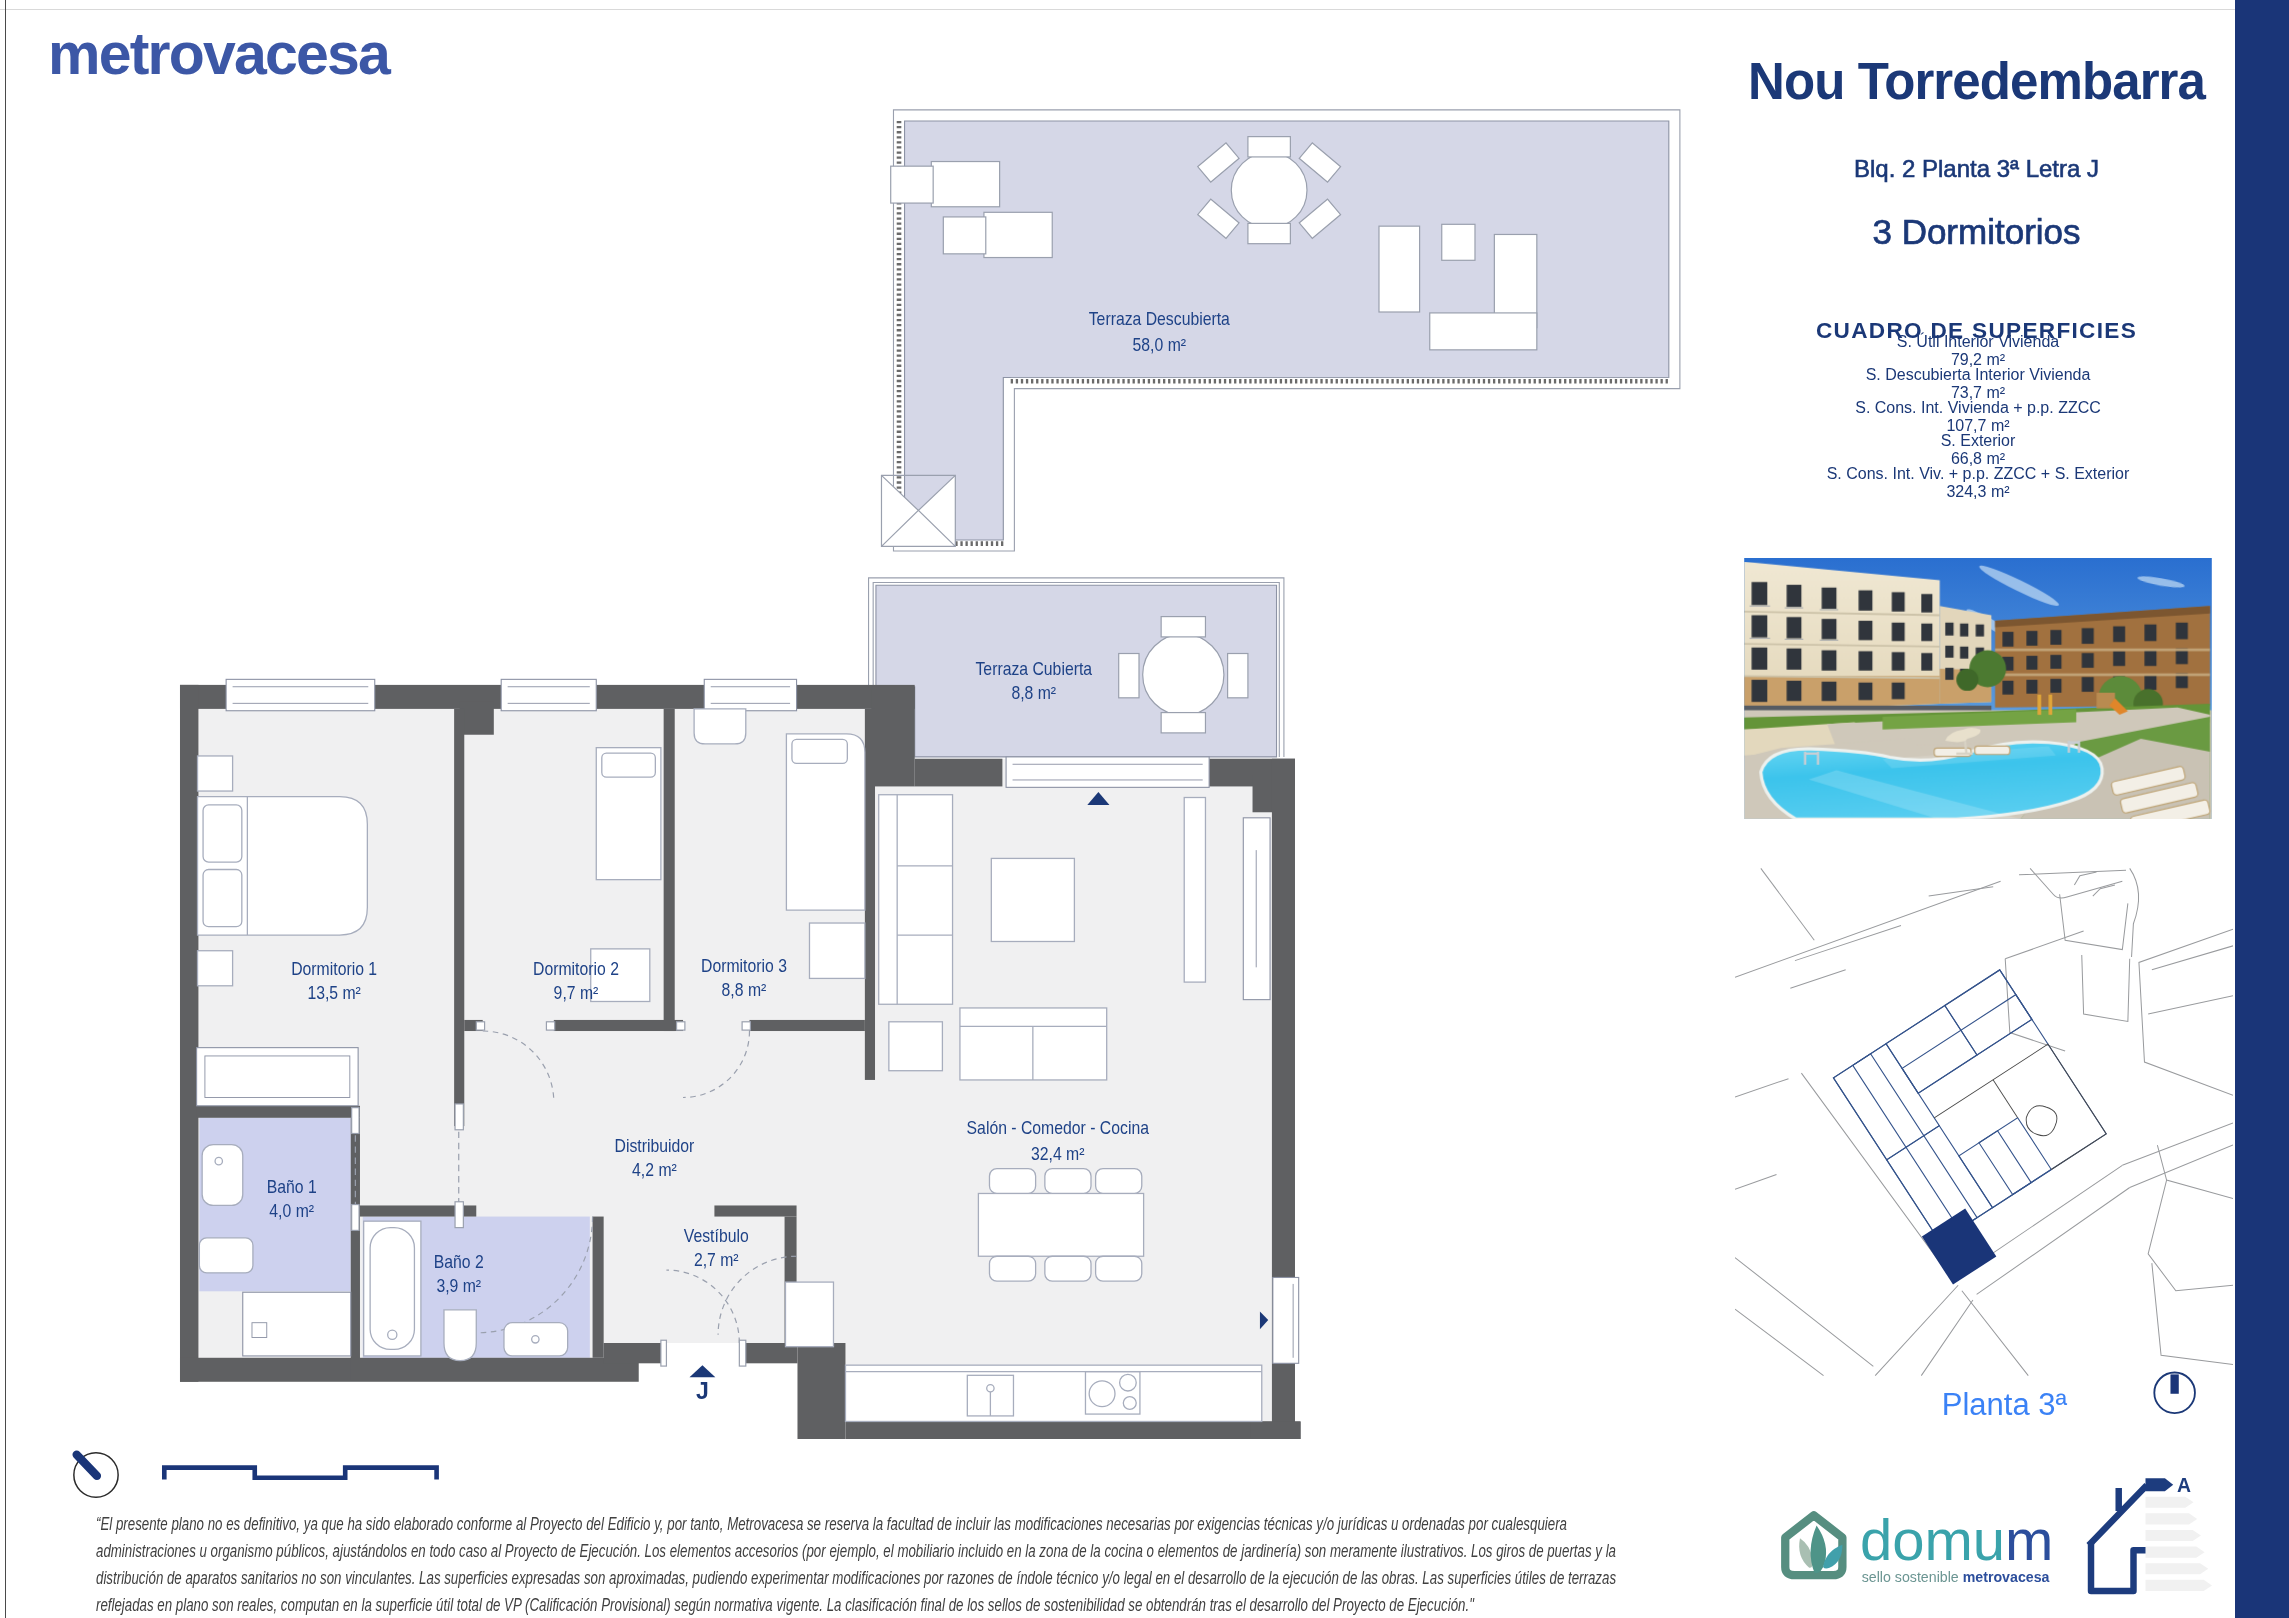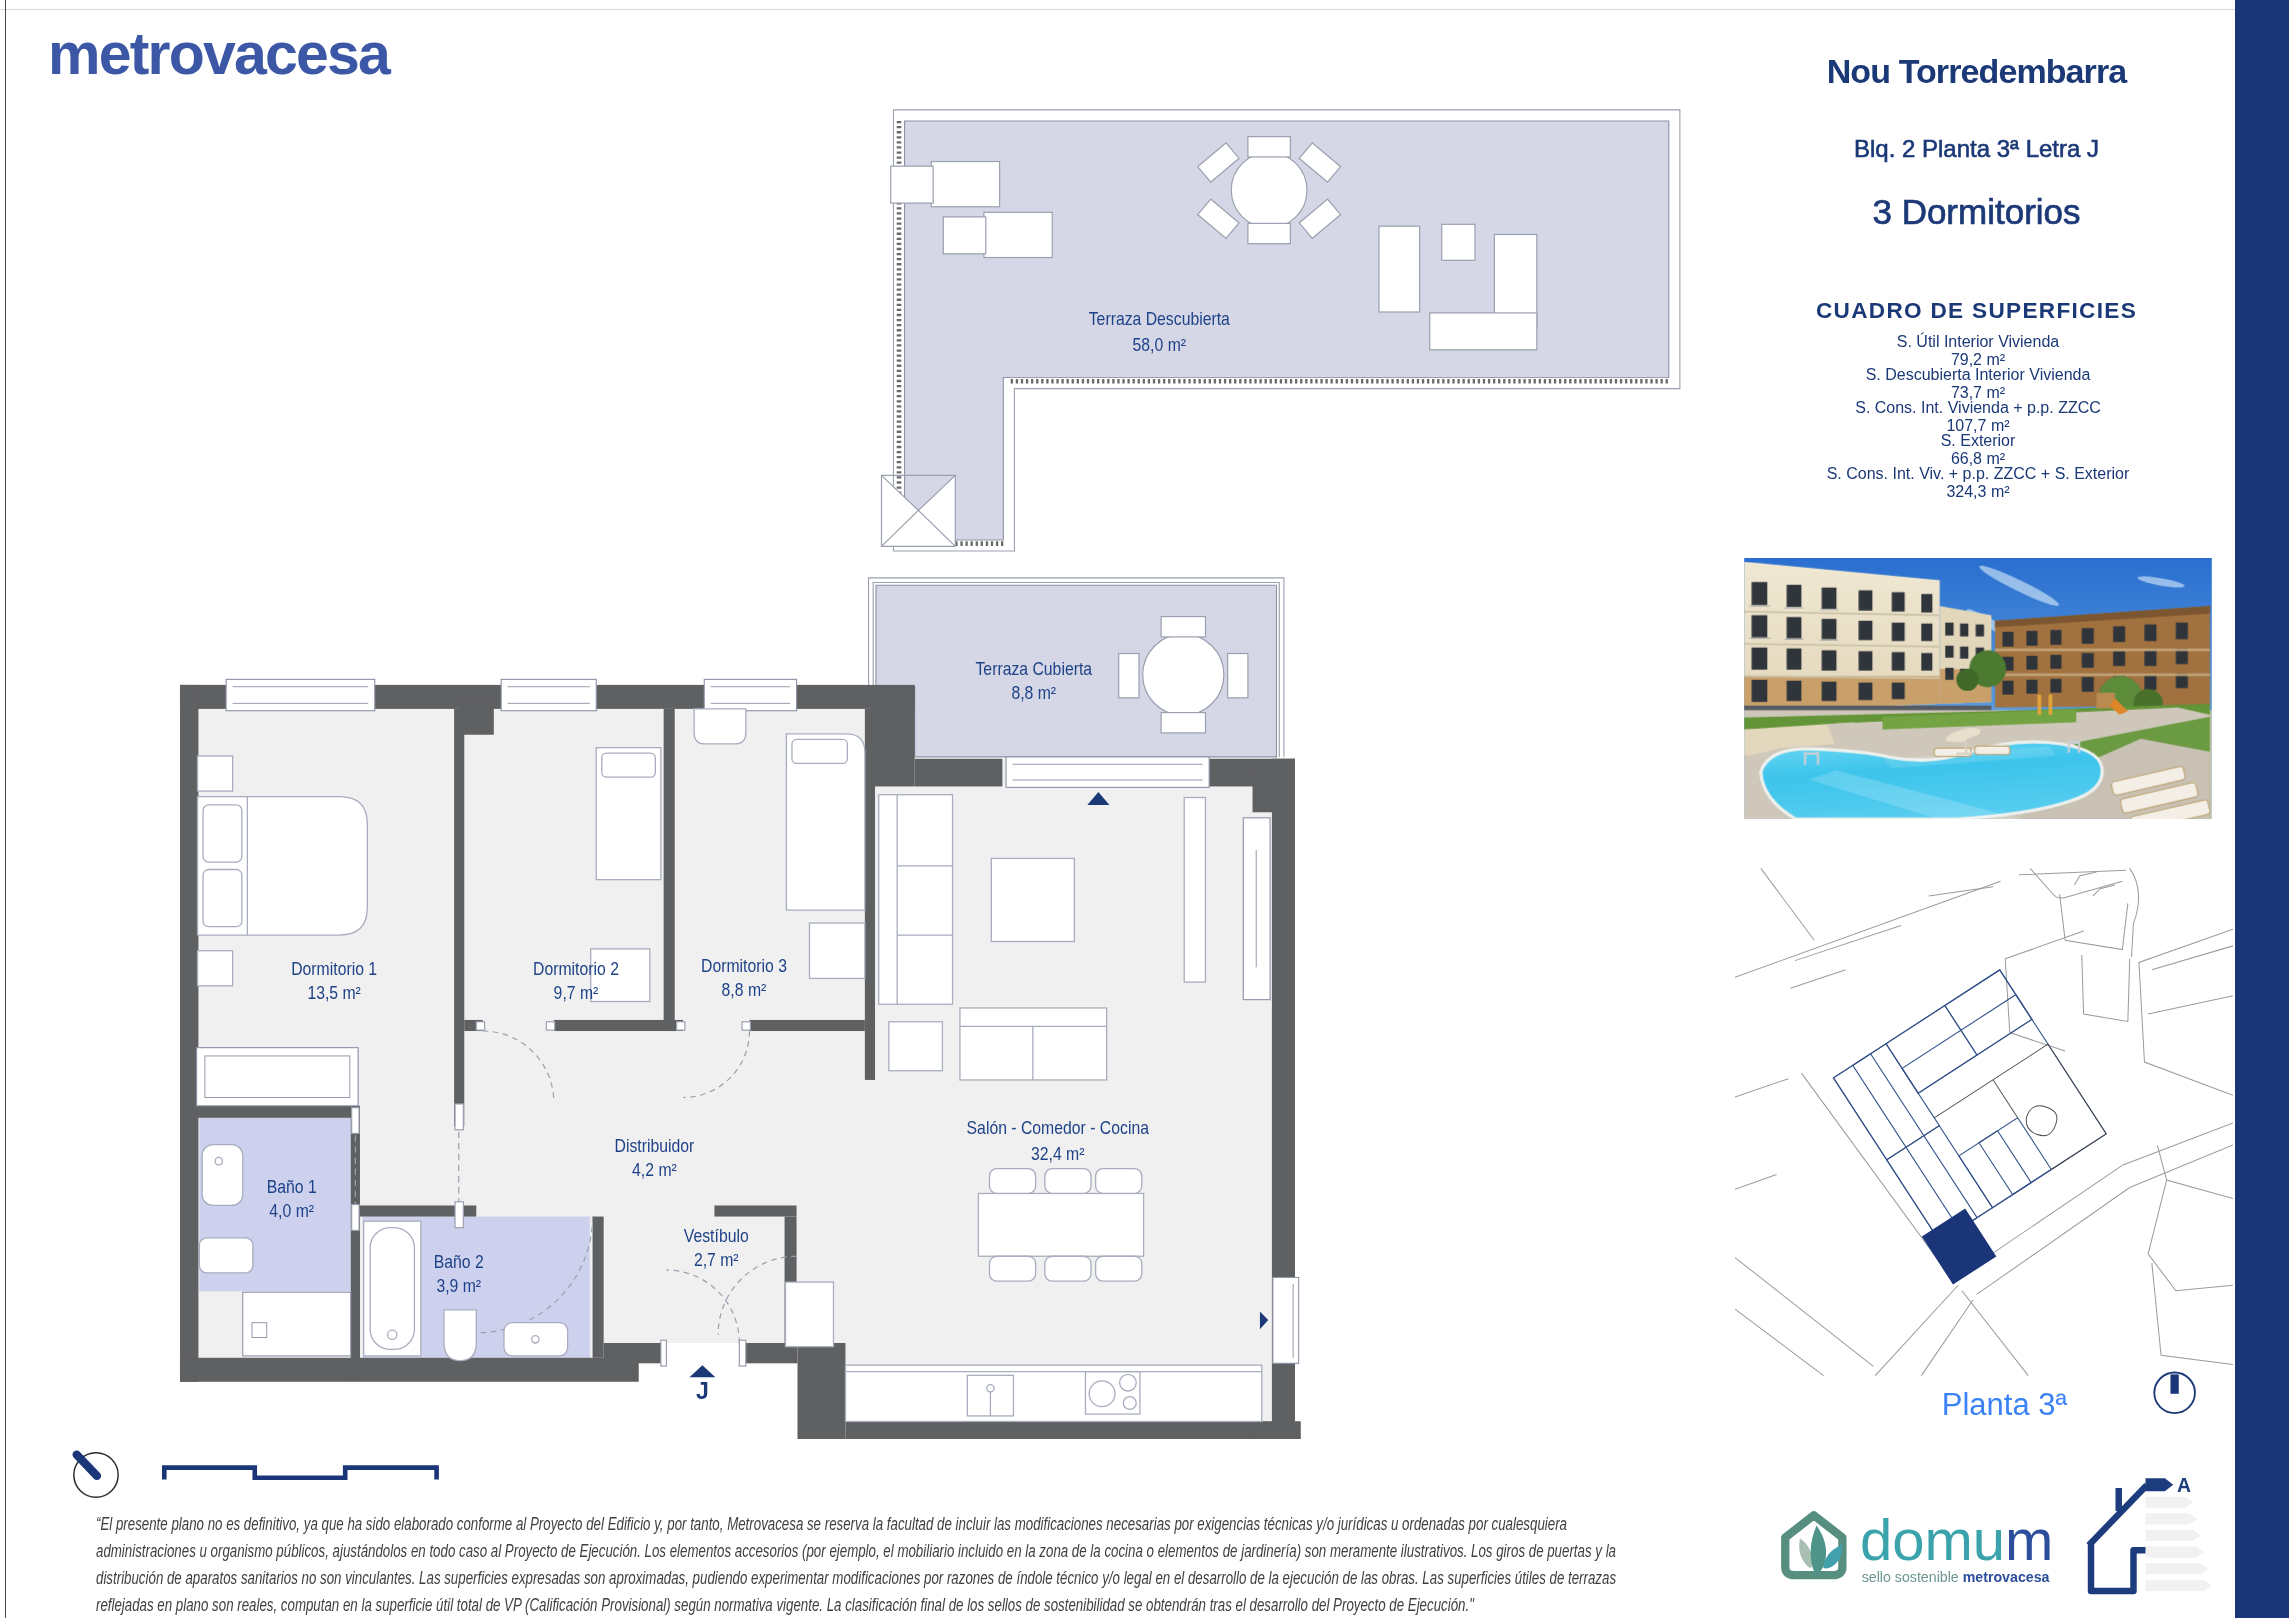--- a/index.html
+++ b/index.html
@@ -2,21 +2,21 @@
 <html style="font-size:14.8px"><head><meta charset="utf-8">
 <style>
 html,body{margin:0;padding:0;}
 body{width:2290px;height:1619px;position:relative;background:#ffffff;font-family:"Liberation Sans",sans-serif;overflow:hidden;}
 .abs{position:absolute;}
 #bar{position:absolute;left:2235px;top:0;width:54px;height:1619px;background:#1a3578;}
 #edgeL{position:absolute;left:4.6px;top:0;width:1.8px;height:1619px;background:#4a4a4a;}
 #edgeT{position:absolute;left:0;top:9.2px;width:2235px;height:0.9px;background:#d9d9d9;}
 #mvlogo{position:absolute;left:48px;top:20px;font-size:59px;font-weight:bold;color:#3c57a6;letter-spacing:-1.8px;}
 #rcol{position:absolute;left:1717px;top:0;width:519px;text-align:center;color:#1b3877;}
-#title{margin-top:52px;font-size:34px;font-weight:bold;letter-spacing:-0.9px;white-space:nowrap;}
+#title{margin-top:52px;font-size:51px;font-weight:bold;letter-spacing:-0.9px;white-space:nowrap;}
 #sub1{margin-top:44px;font-size:24px;-webkit-text-stroke:0.6px #1b3877;}
 #sub2{margin-top:29px;font-size:35px;-webkit-text-stroke:0.7px #1b3877;}
 #cuadro{margin-top:66px;font-size:22.6px;font-weight:bold;letter-spacing:1.3px;}
 #tbl{position:absolute;left:1754px;top:333px;width:448px;color:#1b3877;font-size:16px;}
 #tbl .row{height:33px;display:flex;justify-content:space-between;align-items:center;flex-direction:column;}
 #tbl .b{font-weight:normal;}
 #disc{position:absolute;left:96px;top:1511px;width:2123px;font-size:17.5px;line-height:27px;font-style:italic;color:#404040;transform:scaleX(0.76);transform-origin:0 0;}
 #planta{position:absolute;left:1892px;top:1387px;width:175px;text-align:right;font-size:31px;color:#3b82f6;}
 </style></head>
 <body>

